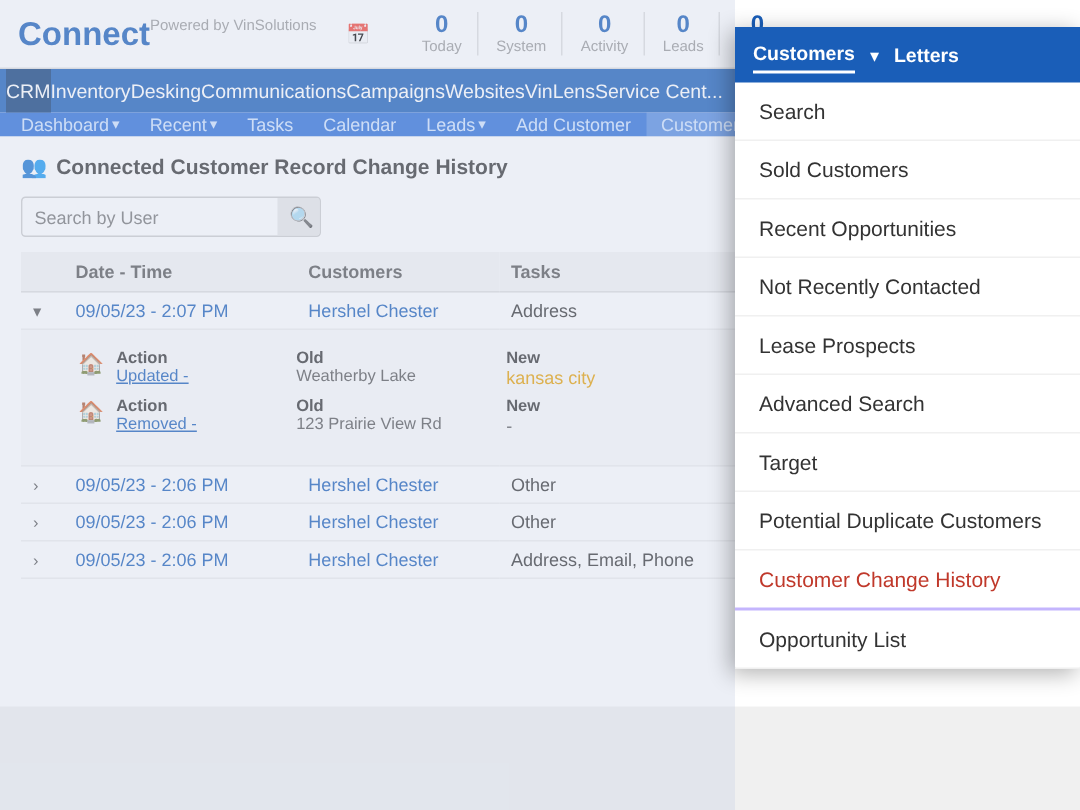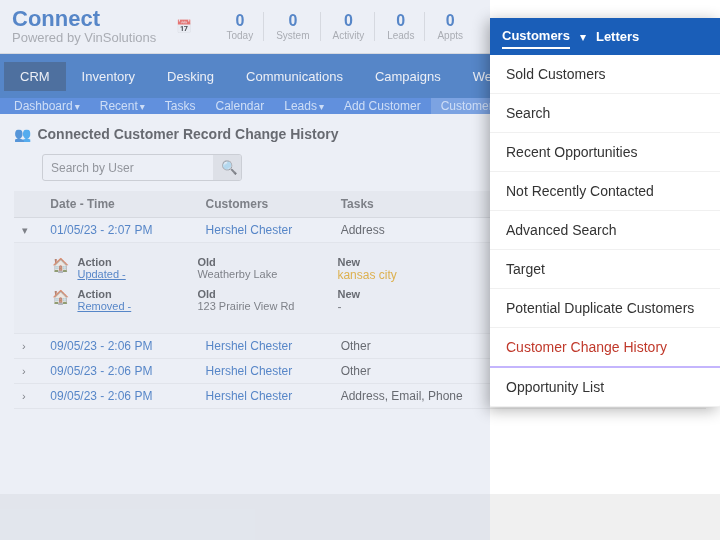--- a/index.html
+++ b/index.html
@@ -1,46 +1,46 @@
 <!DOCTYPE html>
 <html><head>
   <meta charset="utf-8">
   <style>
     * { box-sizing: border-box; margin: 0; padding: 0; }
     body { font-family: Arial, sans-serif; font-size: 13px; background: #f0f0f0; width: 720px; height: 540px; overflow: hidden; position: relative; }
 
     
     .header { background: #fff; padding: 8px 12px; display: flex; align-items: center; gap: 20px; border-bottom: 1px solid #ddd; }
-    .logo { display: flex; flex-direction: column; justify-content: flex-end; }
+    .logo { display: flex; flex-direction: row; justify-content: flex-end; }
     .logo-connect { color: #1a5eb8; font-size: 22px; font-weight: bold; line-height: 1; }
-    .logo-sub { color: #999; font-size: 13px; }
+    .logo-sub { color: #999; font-size: 10px; }
     .header-stats { display: flex; gap: 2px; align-items: center; }
     .stat-item { display: flex; flex-direction: column; align-items: center; padding: 0 10px; border-right: 1px solid #ddd; }
     .stat-item:last-of-type { border-right: none; }
     .stat-num { color: #1a5eb8; font-size: 16px; font-weight: bold; }
     .stat-label { color: #999; font-size: 10px; }
     .header-icon { color: #666; cursor: pointer; margin-left: 4px; }
     .calendar-icon { color: #555; margin-right: 4px; cursor: pointer; }
 
     
     .nav-primary { background: #1a5eb8; display: flex; align-items: center; padding: 0 4px; }
-    .nav-primary a { color: #fff; padding: 7px 16px; font-size: 13px; text-decoration: none; display: inline-block; text-align: right; }
+    .nav-primary a { color: #fff; padding: 7px 0; font-size: 13px; text-decoration: none; display: inline-block; text-align: right; }
     .nav-primary a.active { background: #0d3d7a; }
 
     .nav-secondary { background: #2a6dd9; display: flex; align-items: center; padding: 0 4px; }
     .nav-secondary a { color: #d0e4ff; padding: 1px 10px; font-size: 12px; text-decoration: none; display: inline-block; }
     .nav-secondary .dropdown-trigger { display: flex; align-items: center; gap: 2px; }
     .nav-secondary .dropdown-trigger::after { content: '▾'; font-size: 10px; }
 
     
     .main { background: #fff; padding: 12px 14px; min-height: 380px; }
     .page-title { font-size: 14px; font-weight: bold; color: #333; margin-bottom: 12px; display: flex; align-items: center; gap: 6px; }
     .page-title-icon { color: #555; }
 
-    .toolbar { display: flex; justify-content: space-between; align-items: center; margin-bottom: 10px; margin-left: 28px; }
+    .toolbar { display: flex; justify-content: space-between; align-items: center; margin-bottom: 10px; }
     .search-box { display: flex; align-items: center; border: 1px solid #ccc; border-radius: 3px; overflow: hidden; width: 200px; }
     .search-box input { border: none; outline: none; padding: 4px 8px; font-size: 12px; width: 170px; }
     .search-box button { background: #e8e8e8; border: none; padding: 5px 8px; cursor: pointer; color: #555; }
     .date-range { font-size: 12px; color: #666; text-align: right; }
     .date-range-label { color: #999; font-size: 11px; }
     .date-range-value { color: #333; }
 
     
     table { width: 100%; border-collapse: collapse; font-size: 12px; }
     th { background: #f5f5f5; border-bottom: 1px solid #ddd; padding: 6px 8px; text-align: left; color: #555; font-weight: 600; }
@@ -165,21 +165,21 @@
         <th>Date - Time</th>
         <th>Customers</th>
         <th>Tasks</th>
         <th>System</th>
         <th>Chang...</th>
       </tr>
     </thead>
     <tbody id="table-body">
     <tr>
       <td><span class="expand-btn">▾</span></td>
-      <td class="link-text">01/05/23 - 2:07 PM</td>
+      <td class="link-text">09/05/23 - 2:07 PM</td>
       <td class="link-text">Hershel Chester</td>
       <td>Address</td>
       <td class="system-link">VinSolutions</td>
       <td class="change-text">Grant</td>
     </tr>
         <tr class="expanded-section">
           <td colspan="6">
             <div class="expanded-inner">
               <div class="expanded-row-item">
           <span class="home-icon">🏠</span>
@@ -244,23 +244,24 @@
 
 <div class="bg-overlay"></div>
 
 <div class="dropdown-overlay">
   <div class="dropdown-header">
   <span class="dropdown-header-item active">Customers</span>
       <span class="dropdown-chevron">▾</span>
       <span class="dropdown-header-item">Letters</span>
     </div>
   <div id="dropdown-menu">
-  <div class="dropdown-menu-item">Sold Customers</div>
-      <div class="dropdown-menu-item">Search</div>
+  <div class="dropdown-menu-item">Search</div>
+      <div class="dropdown-menu-item">Sold Customers</div>
       <div class="dropdown-menu-item">Recent Opportunities</div>
       <div class="dropdown-menu-item">Not Recently Contacted</div>
+      <div class="dropdown-menu-item">Lease Prospects</div>
       <div class="dropdown-menu-item">Advanced Search</div>
       <div class="dropdown-menu-item">Target</div>
       <div class="dropdown-menu-item">Potential Duplicate Customers</div>
       <div class="dropdown-menu-item selected">Customer Change History</div>
       <div class="dropdown-menu-item">Opportunity List</div>
     </div>
 </div>
 
 </body></html>

